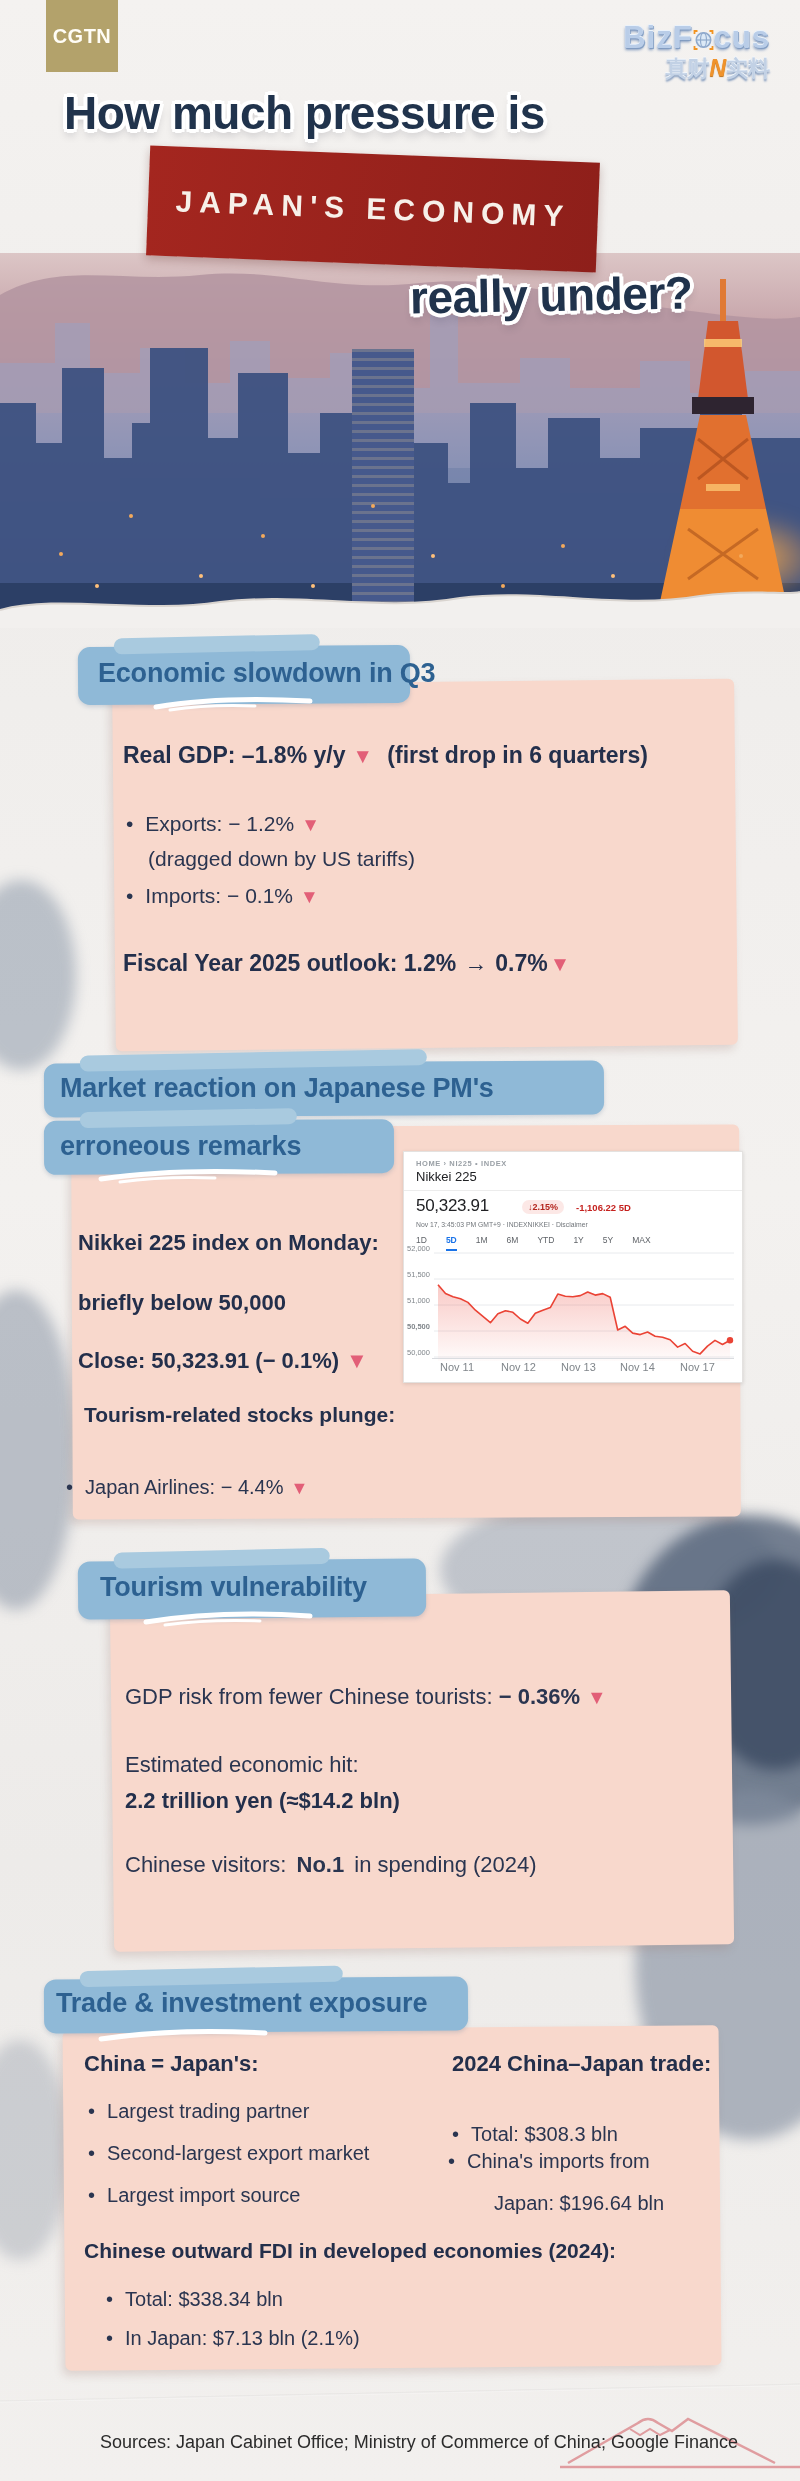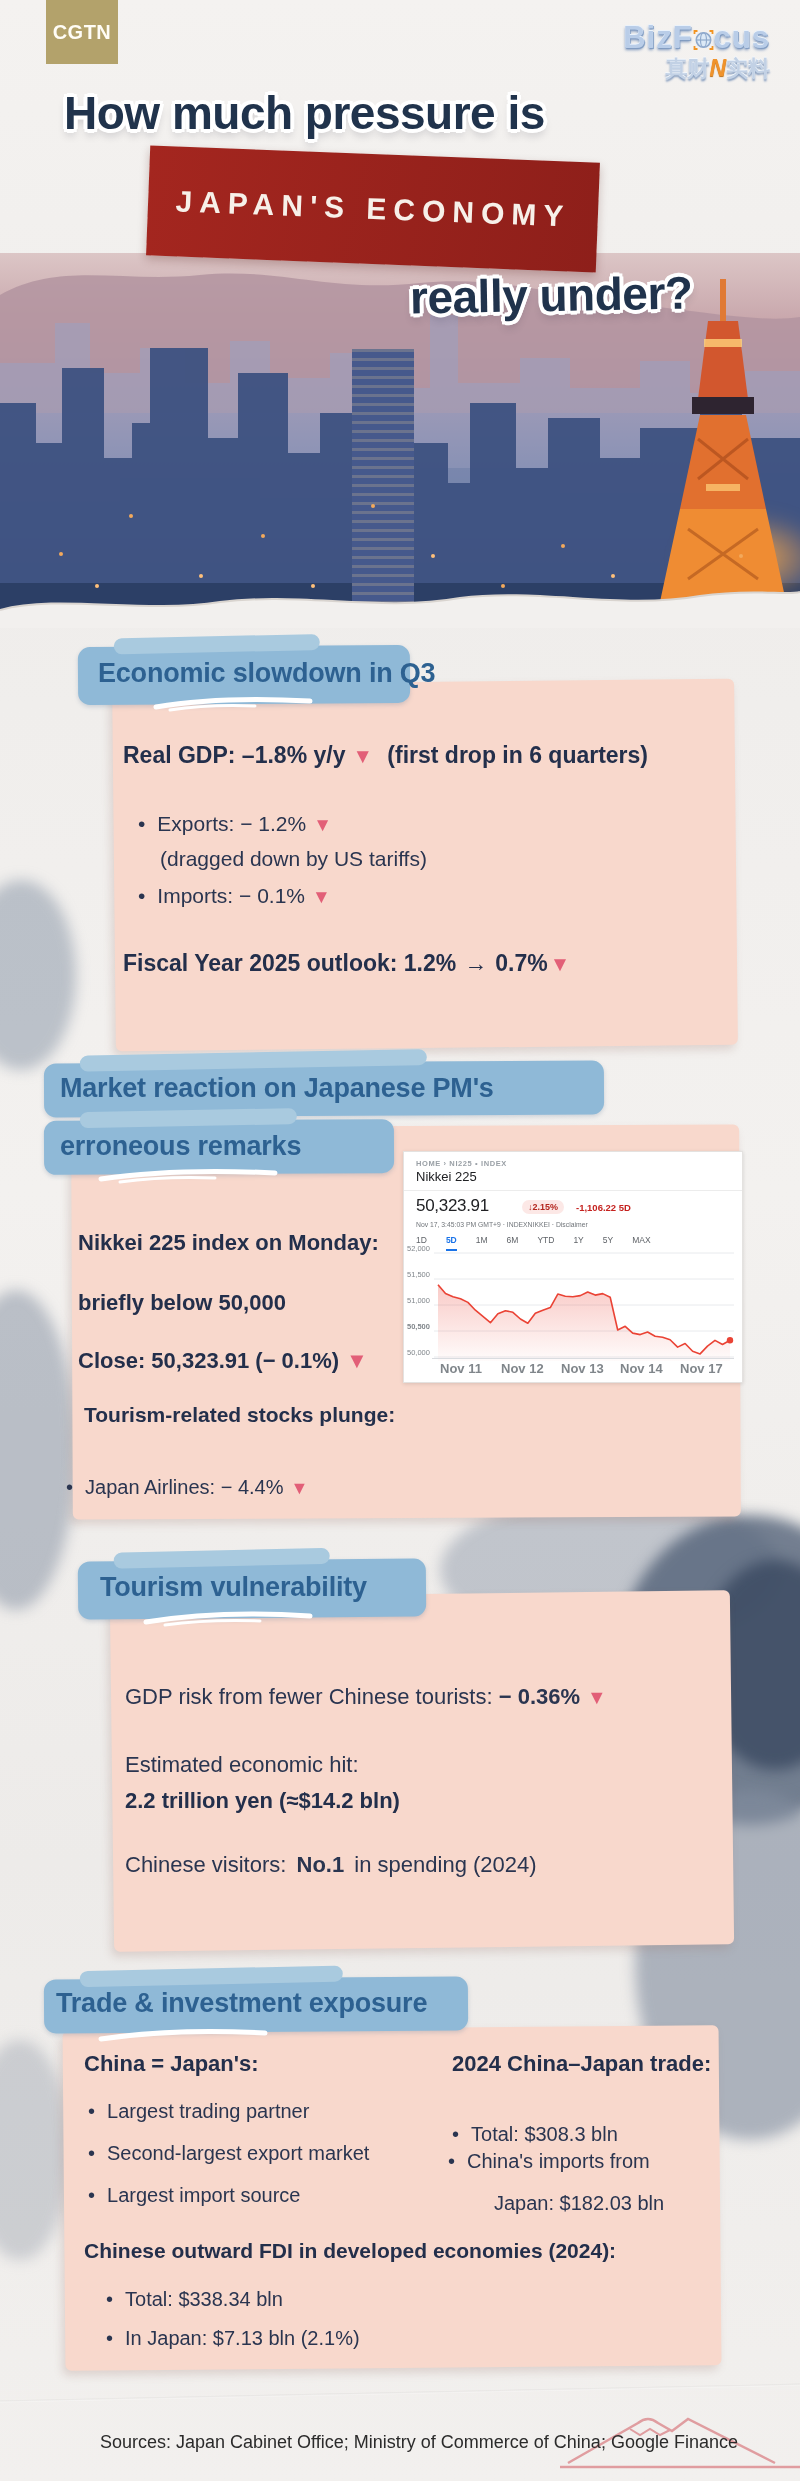--- a/index.html
+++ b/index.html
@@ -6,21 +6,21 @@
   .page{position:relative;width:800px;height:2481px;overflow:hidden;
         font-family:"Liberation Sans",sans-serif;
         background:linear-gradient(180deg,#f4f2f0 0%,#efedeb 22%,#f3f1ef 48%,#edebe9 75%,#f2f0ee 100%);}
   .abs{position:absolute;}
 
   
   .blob{position:absolute;border-radius:50%;filter:blur(7px);z-index:1;}
   .crease{position:absolute;z-index:1;background:linear-gradient(180deg,rgba(0,0,0,.05),rgba(255,255,255,.4));height:2px;}
 
   
-  .cgtn-box{left:46px;top:0;width:72px;height:64px;background:#b3a26b;z-index:6;
+  .cgtn-box{left:46px;top:0;width:72px;height:72px;background:#b3a26b;z-index:6;
             display:flex;align-items:center;justify-content:center;}
   .cgtn-box span{color:#fffdf6;font-weight:700;font-size:20px;letter-spacing:.5px;}
   .bizfocus{right:30px;top:20px;z-index:6;text-align:right;}
   .bizfocus .bf-text{font-size:31px;font-weight:700;letter-spacing:1px;color:#b9cde8;
       text-shadow:0 -1px 0 #eaf2fb,0 2px 3px #7d97bd,1px 1px 0 #93adce;}
   .bizfocus .globe{display:inline-block;width:21px;height:21px;vertical-align:-2px;}
   .bizfocus .cn{margin-top:-2px;font-size:22px;font-weight:700;color:#c2d1e5;
       text-shadow:0 -1px 0 #f2f7fc,0 2px 2px #8099bc;}
   .bizfocus .cn .n{color:#f0932b;font-style:italic;font-size:23px;text-shadow:0 1px 1px #b96c12;}
 
@@ -51,21 +51,21 @@
 
   
   .brush{position:absolute;background:#8fb9d7;border-radius:12px;z-index:4;box-shadow:0 2px 4px rgba(90,120,150,.25);}
   .brush::after{content:"";position:absolute;left:36px;top:-10px;width:62%;height:16px;background:#a9cadf;border-radius:8px;transform:rotate(-.8deg);}
   .brush-text{position:absolute;z-index:5;font-weight:700;font-size:27px;color:#2d6191;letter-spacing:-.2px;}
   .swoosh{position:absolute;z-index:5;}
   .card{position:absolute;background:#f8d8cc;z-index:3;border-radius:6px;box-shadow:-3px 5px 8px rgba(150,110,100,.22);}
   .b23{position:absolute;z-index:5;font-weight:700;font-size:23px;color:#232f4b;}
   .b22{position:absolute;z-index:5;font-weight:700;font-size:22px;color:#232f4b;}
   .b21{position:absolute;z-index:5;font-weight:700;font-size:21px;color:#232f4b;}
-  .r21{position:absolute;z-index:5;font-weight:400;font-size:21px;color:#2a3550;margin-left:12px;}
+  .r21{position:absolute;z-index:5;font-weight:400;font-size:21px;color:#2a3550;}
   .r22{position:absolute;z-index:5;font-weight:400;font-size:22px;color:#2a3550;}
   .r20{position:absolute;z-index:5;font-weight:400;font-size:20px;color:#2a3550;}
   .tri{color:#e25f77;font-size:.9em;margin-left:7px;}
   .tri-tight{color:#e25f77;font-size:.9em;margin-left:2px;}
   .dot{margin-right:12px;}
   .arrow{margin:0 8px;font-weight:700;}
 
   
   .gchart{left:403px;top:1151px;width:338px;height:230px;background:#fff;z-index:4;
       border:1px solid #e4e2e0;box-shadow:0 1px 4px rgba(0,0,0,.12);}
@@ -75,21 +75,21 @@
   .gf-price{position:absolute;left:12px;top:44px;font-size:17px;color:#202124;letter-spacing:-.3px;}
   .gf-badge{position:absolute;left:118px;top:48px;font-size:9px;font-weight:700;color:#b3261e;
       background:#fce8e6;border-radius:8px;padding:2px 6px;}
   .gf-abs{position:absolute;left:172px;top:50px;font-size:9.5px;font-weight:700;color:#c5221f;}
   .gf-sub{position:absolute;left:12px;top:69px;font-size:6.8px;color:#70757a;}
   .gf-tabs{position:absolute;left:12px;top:80px;width:314px;display:flex;gap:0;}
   .gf-tabs span{flex:0 0 auto;font-size:8.5px;color:#5f6368;margin-right:19px;padding:3px 0 4px;}
   .gf-tabs span.active{color:#1a73e8;font-weight:700;border-bottom:2px solid #1a73e8;}
   .gf-plot{position:absolute;left:30px;top:97px;width:300px;height:120px;}
   .gf-ylab{position:absolute;font-size:7.5px;color:#80868b;width:26px;text-align:left;left:3px;}
-  .gf-xlab{position:absolute;top:209px;font-size:13px;color:#80868b;font-weight:bold;}
+  .gf-xlab{position:absolute;top:209px;font-size:11px;color:#80868b;}
   .gf-axis{position:absolute;left:28px;top:206px;width:302px;height:1px;background:#dadce0;}
 
   
   .sources{left:100px;top:2432px;z-index:5;font-size:18px;color:#2b2b2b;}
   .fuji{left:560px;top:2405px;z-index:4;opacity:.85;}
 </style>
 </head>
 <body>
 
 <div class="page">
@@ -281,21 +281,21 @@
     <span class="dot">•</span><span>Largest import source</span>
   </div>
 
   <div class="b21" style="left:452px;top:2051px;font-size:22px;">2024 China–Japan trade:</div>
   <div class="r20" style="left:452px;top:2107px;margin-top:16px;">
     <span class="dot">•</span><span>Total: $308.3 bln</span>
   </div>
   <div class="r20" style="left:448px;top:2150px;">
     <span class="dot">•</span><span>China's imports from</span>
   </div>
-  <div class="r20" style="left:494px;top:2192px;">Japan: $182.03 bln</div>
+  <div class="r20" style="left:494px;top:2192px;">Japan: $196.64 bln</div>
 
   <div class="b21" style="left:84px;top:2239px;">Chinese outward FDI in developed economies (2024):</div>
   <div class="r20" style="left:106px;top:2288px;">
     <span class="dot">•</span><span>Total: $338.34 bln</span>
   </div>
   <div class="r20" style="left:106px;top:2327px;">
     <span class="dot">•</span><span>In Japan: $7.13 bln (2.1%)</span>
   </div>
 
   <svg class="abs fuji" width="240" height="72" viewBox="0 0 240 72">

